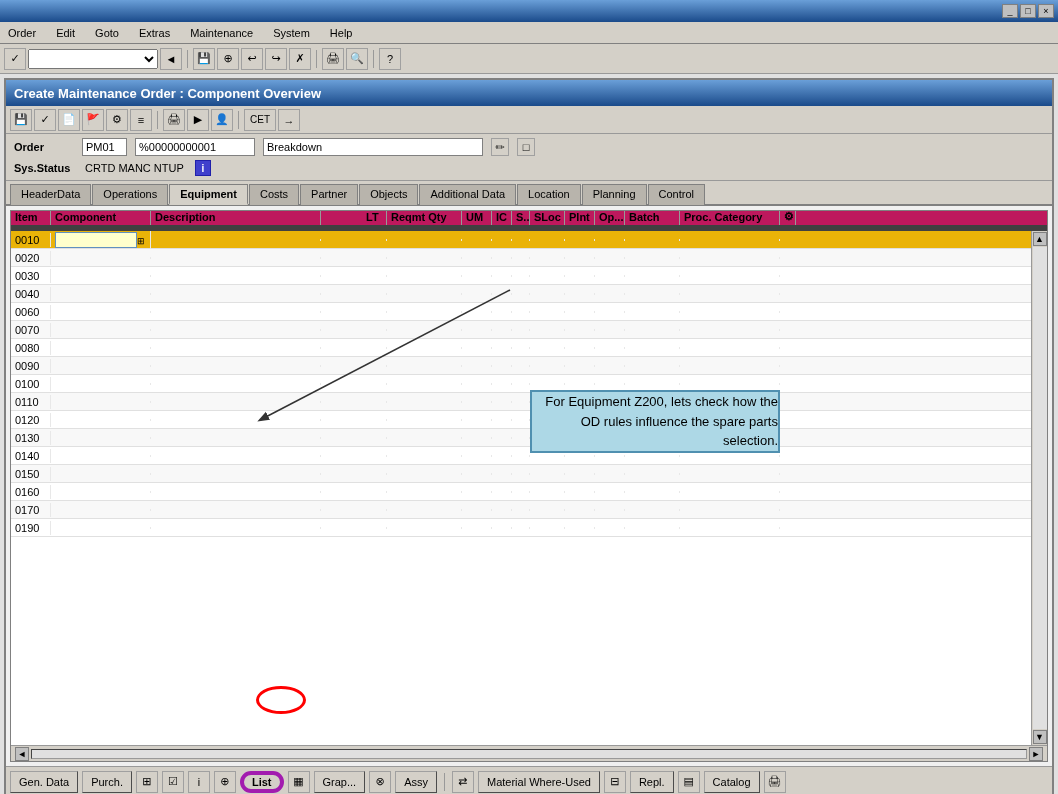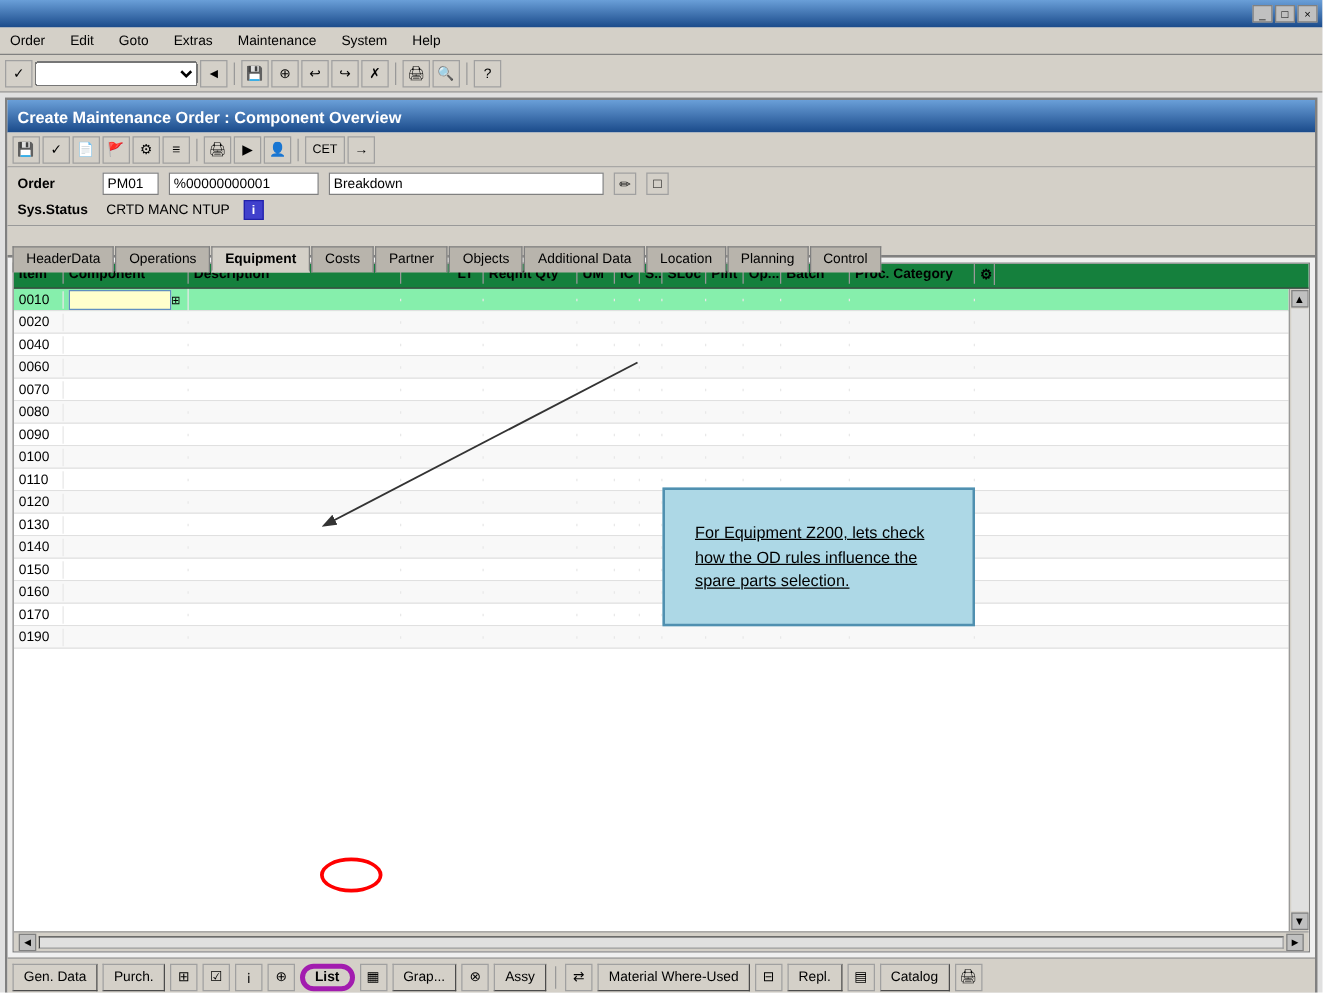--- a/index.html
+++ b/index.html
@@ -163,45 +163,45 @@
     }
     .tab {
       padding: 3px 10px;
       font-size: 11px;
       cursor: pointer;
       background: #b8b4ac;
       border: 1px solid #808080;
       border-bottom: none;
       color: #000;
       position: relative;
-      top: 14px;
+      top: 1px;
     }
     .tab.active {
       background: #d4d0c8;
       font-weight: bold;
       border-bottom: 2px solid #d4d0c8;
       z-index: 1;
     }
 
     
     .table-container {
       flex: 1;
       background: white;
       overflow: hidden;
       display: flex;
       flex-direction: column;
       margin: 4px;
       border: 1px solid #808080;
     }
     .table-header-row {
       display: flex;
-      background: #15803d;
-      border-bottom: 1px solid #404040;
+      background: #be185d;
+      border-bottom: 6px solid #404040;
       height: 20px;
-      align-items: flex-start;
+      align-items: flex-end;
     }
     .th {
       font-size: 11px;
       font-weight: bold;
       padding: 2px 4px;
       border-right: 1px solid #999;
       white-space: nowrap;
       overflow: hidden;
     }
     .table-body {
@@ -209,21 +209,21 @@
       overflow-y: auto;
       overflow-x: hidden;
     }
     .table-row {
       display: flex;
       height: 18px;
       align-items: center;
       border-bottom: 1px solid #e0e0e0;
     }
     .table-row:nth-child(even) { background: #f8f8f8; }
-    .table-row.selected { background: #86efac; }
+    .table-row.selected { background: #eab308; }
     .td {
       font-size: 11px;
       padding: 1px 4px;
       border-right: 1px solid #e8e8e8;
       white-space: nowrap;
       overflow: hidden;
     }
     .td-input {
       height: 16px;
       width: 90%;
@@ -300,26 +300,25 @@
     }
 
     
     .annotation-box {
       position: absolute;
       top: 390px;
       left: 530px;
       width: 250px;
       background: #add8e6;
       border: 2px solid #5090b0;
-      padding: 24px;
+      padding: 0;
       font-size: 13px;
-      text-align: left;
+      text-align: right;
       line-height: 1.5;
       z-index: 100;
-      text-decoration: underline;
     }
     .annotation-line {
       position: absolute;
       top: 280px;
       left: 230px;
       width: 320px;
       height: 150px;
       z-index: 99;
       pointer-events: none;
     }
@@ -504,20 +503,35 @@
             <div class="td col-ic"></div>
             <div class="td col-s"></div>
             <div class="td col-sloc"></div>
             <div class="td col-plnt"></div>
             <div class="td col-op"></div>
             <div class="td col-batch"></div>
             <div class="td col-proc"></div>
           </div>
           <div class="table-row">
             <div class="td col-item">0020</div>
+            <div class="td col-component"></div>
+            <div class="td col-desc"></div>
+            <div class="td col-lt"></div>
+            <div class="td col-reqmt"></div>
+            <div class="td col-um"></div>
+            <div class="td col-ic"></div>
+            <div class="td col-s"></div>
+            <div class="td col-sloc"></div>
+            <div class="td col-plnt"></div>
+            <div class="td col-op"></div>
+            <div class="td col-batch"></div>
+            <div class="td col-proc"></div>
+          </div>
+          <div class="table-row">
+            <div class="td col-item">0030</div>
             <div class="td col-component"></div>
             <div class="td col-desc"></div>
             <div class="td col-lt"></div>
             <div class="td col-reqmt"></div>
             <div class="td col-um"></div>
             <div class="td col-ic"></div>
             <div class="td col-s"></div>
             <div class="td col-sloc"></div>
             <div class="td col-plnt"></div>
             <div class="td col-op"></div>

